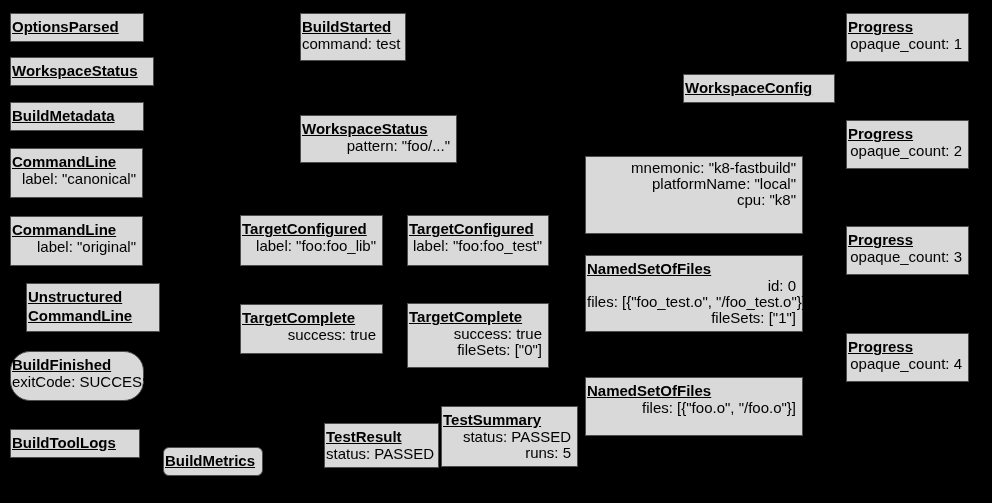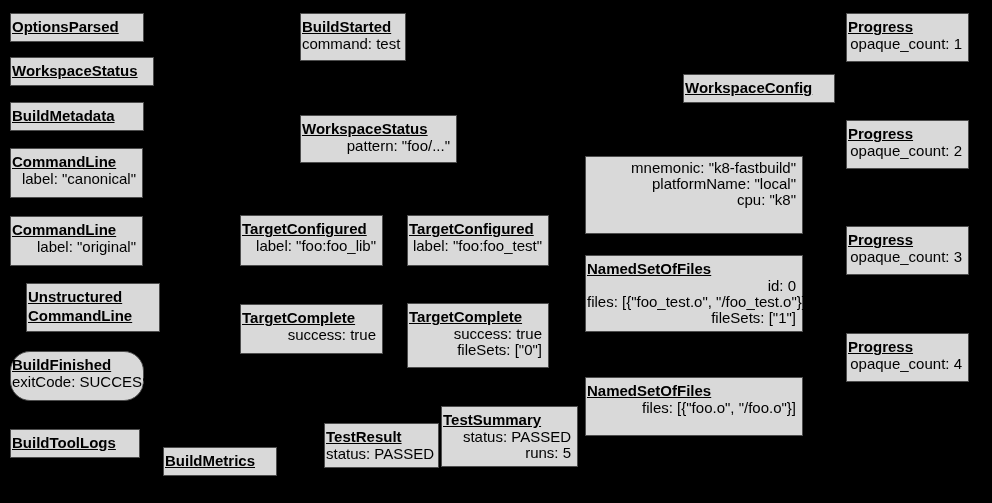--- a/index.html
+++ b/index.html
@@ -54,21 +54,21 @@
 <div class="node" style="left:26px; top:283px; width:134px; min-height:49px;">
   <div class="title">Unstructured CommandLine</div>
 </div>
 <div class="node" style="left:10px; top:351px; width:134px; min-height:50px;border-radius:20px;">
   <div class="title">BuildFinished</div>
   <div class="line">exitCode: SUCCESS</div>
 </div>
 <div class="node" style="left:10px; top:429px; width:130px;">
   <div class="title">BuildToolLogs</div>
 </div>
-<div class="node" style="left:163px; top:447px; width:114px;">
+<div class="node" style="left:163px; top:447px; width:100px;border-radius:6px;">
   <div class="title">BuildMetrics</div>
 </div>
 
 <div class="node" style="left:300px; top:13px; width:106px; min-height:48px;">
   <div class="title">BuildStarted</div>
   <div class="line">command: test</div>
 </div>
 <div class="node" style="left:300px; top:115px; width:157px; min-height:48px;">
   <div class="title">WorkspaceStatus</div>
   <div class="line">pattern: "foo/..."</div>

